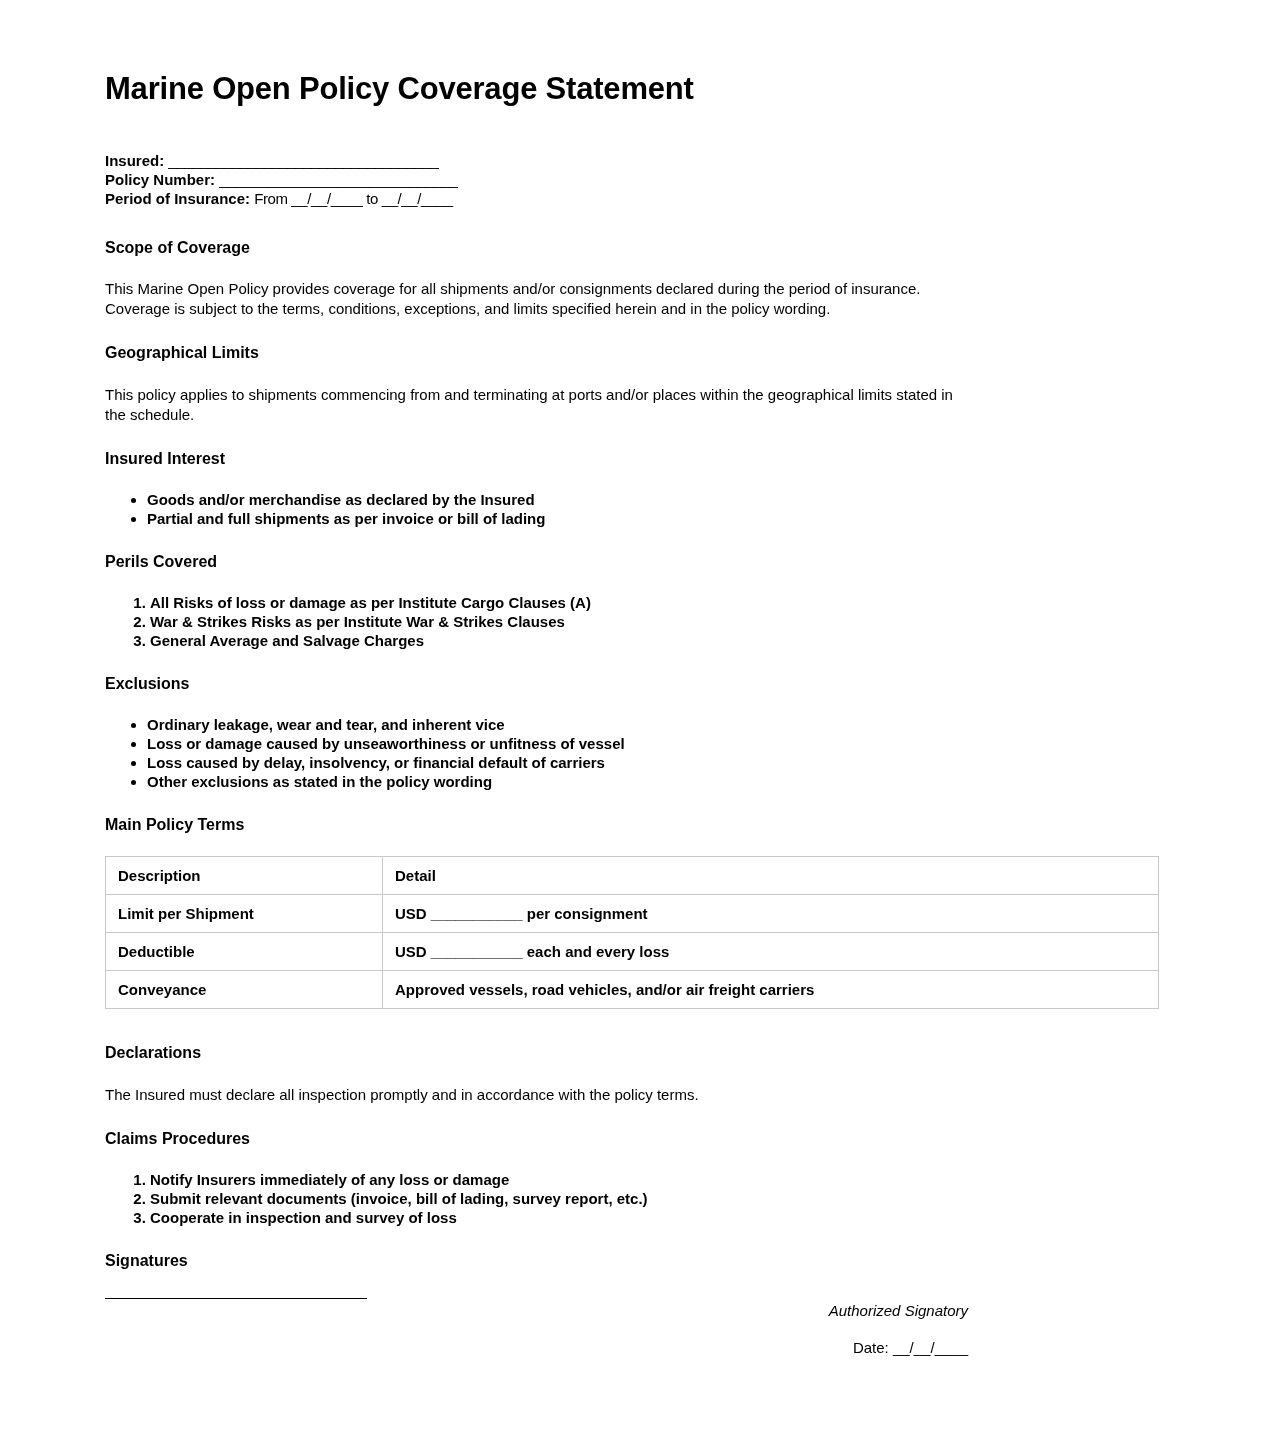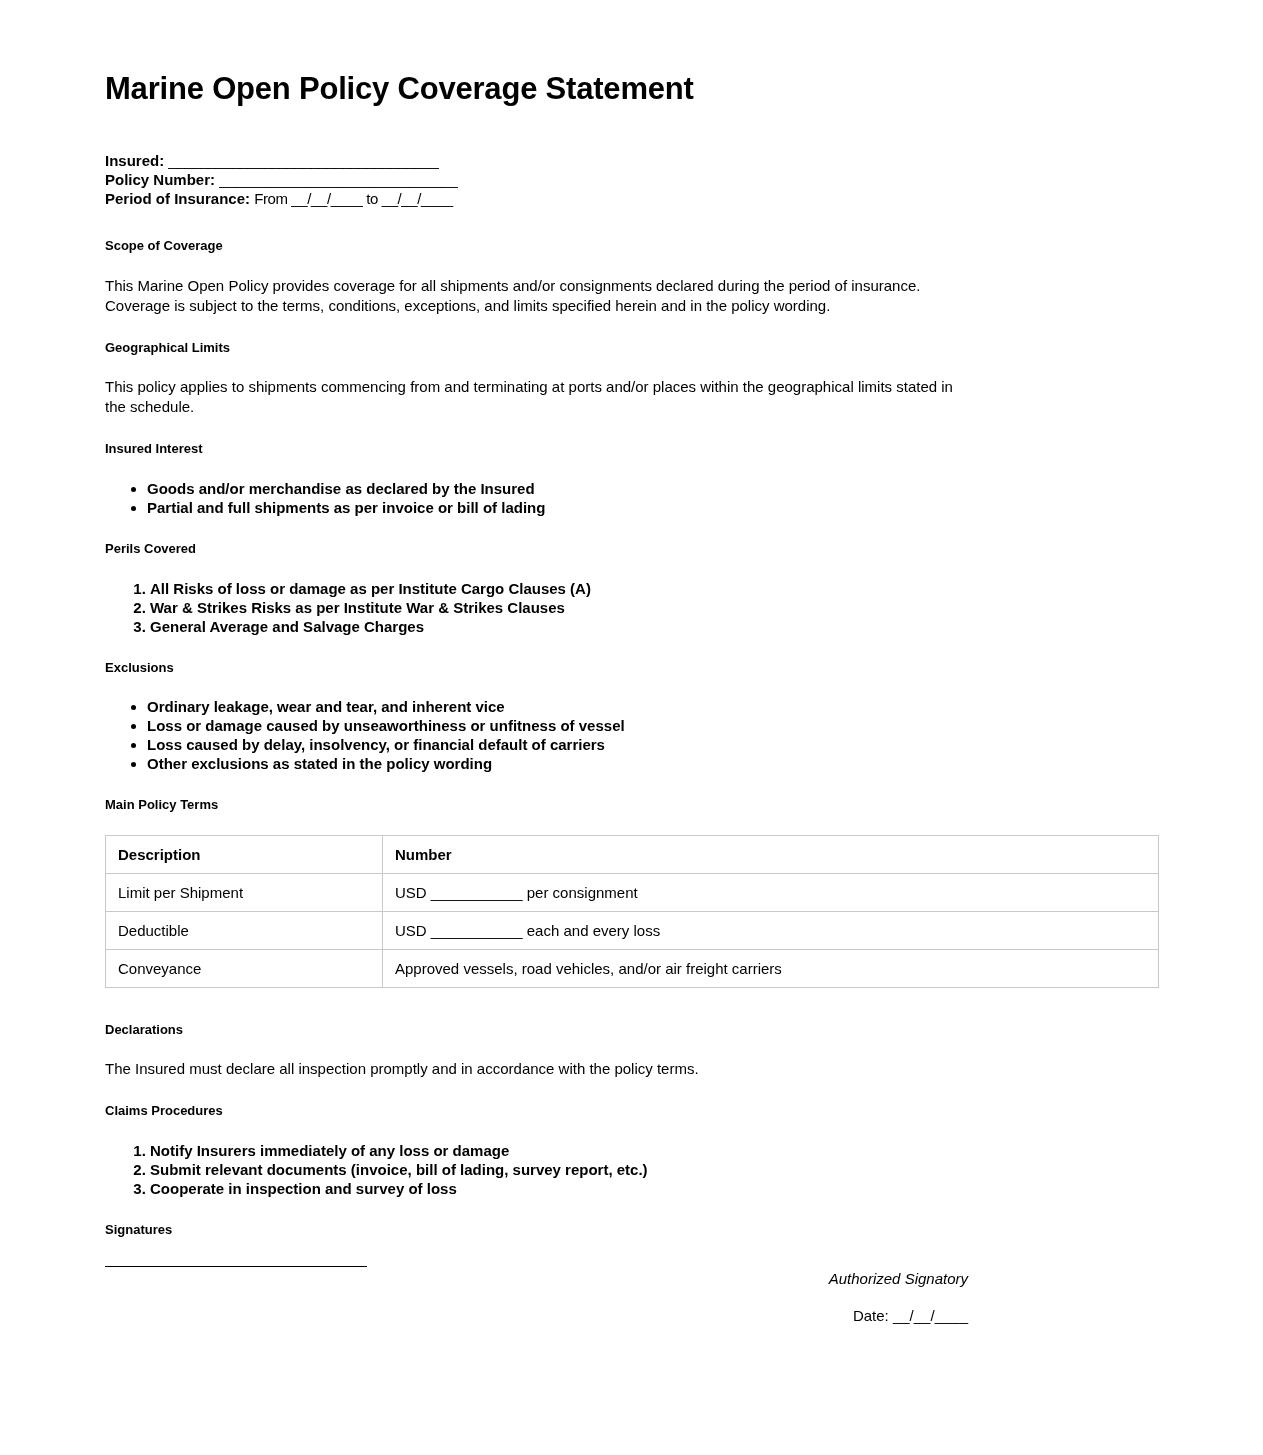--- a/index.html
+++ b/index.html
@@ -32,21 +32,21 @@
     margin: 0 0 30px 0;
   }
   .meta-line {
     white-space: nowrap;
   }
   .meta-label {
     font-weight: bold;
   }
   .blank { letter-spacing: -0.4px; }
   h2.section-head {
-    font-size: 13px;
+    font-size: 16px;
     font-weight: bold;
     line-height: 1.2;
     margin: 0 0 22px 0;
   }
   p.body-text {
     font-size: 15px;
     line-height: 20px;
     margin: 0 0 24px 0;
     max-width: 1040px;
   }
@@ -70,20 +70,21 @@
     table-layout: fixed;
     border-radius: 28px;
   }
   table.terms th, table.terms td {
     border: 1px solid #c9c9c9;
     text-align: left;
     vertical-align: middle;
     font-size: 15px;
     padding: 10px 12px;
     height: 15px;
+    font-weight: bold;
   }
   table.terms th {
     font-weight: bold;
   }
   table.terms col.c1 { width: 277px; }
   table.terms col.c2 { width: 776px; }
   .sig-block {
     margin-top: 28px;
     text-align: right;
   }
@@ -147,21 +148,21 @@
 
   <h2 class="section-head">Main Policy Terms</h2>
   <table class="terms">
     <colgroup>
         <col class="c1">
         <col class="c2">
       </colgroup>
     <thead>
       <tr>
         <th>Description</th>
-        <th>Number</th>
+        <th>Detail</th>
       </tr>
     </thead>
     <tbody>
       <tr>
         <td>Limit per Shipment</td>
         <td>USD ___________ per consignment</td>
       </tr>
       <tr>
         <td>Deductible</td>
         <td>USD ___________ each and every loss</td>

